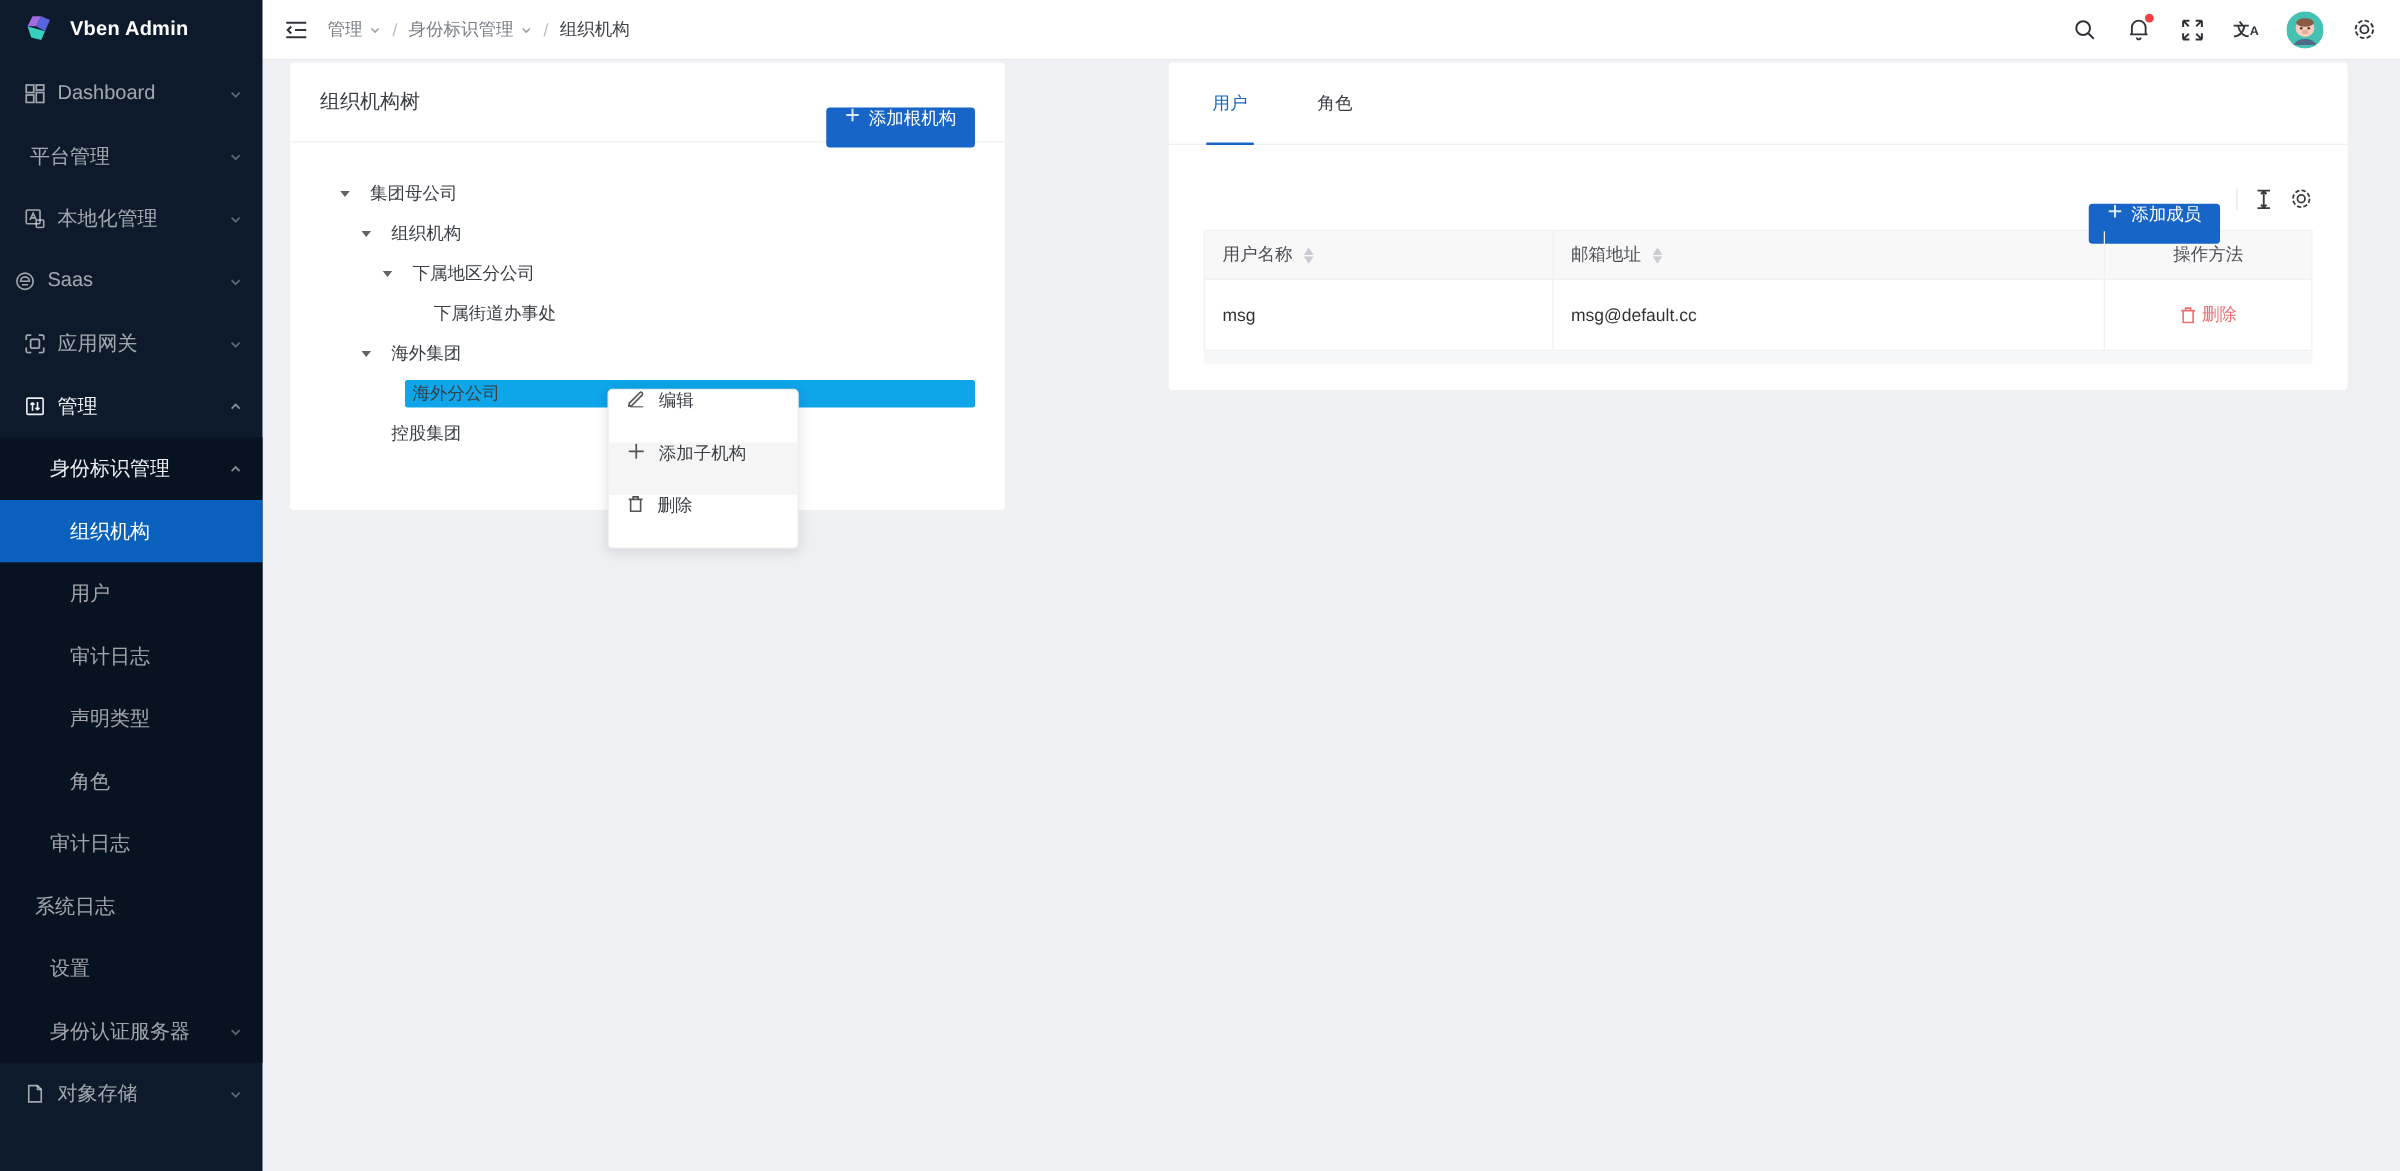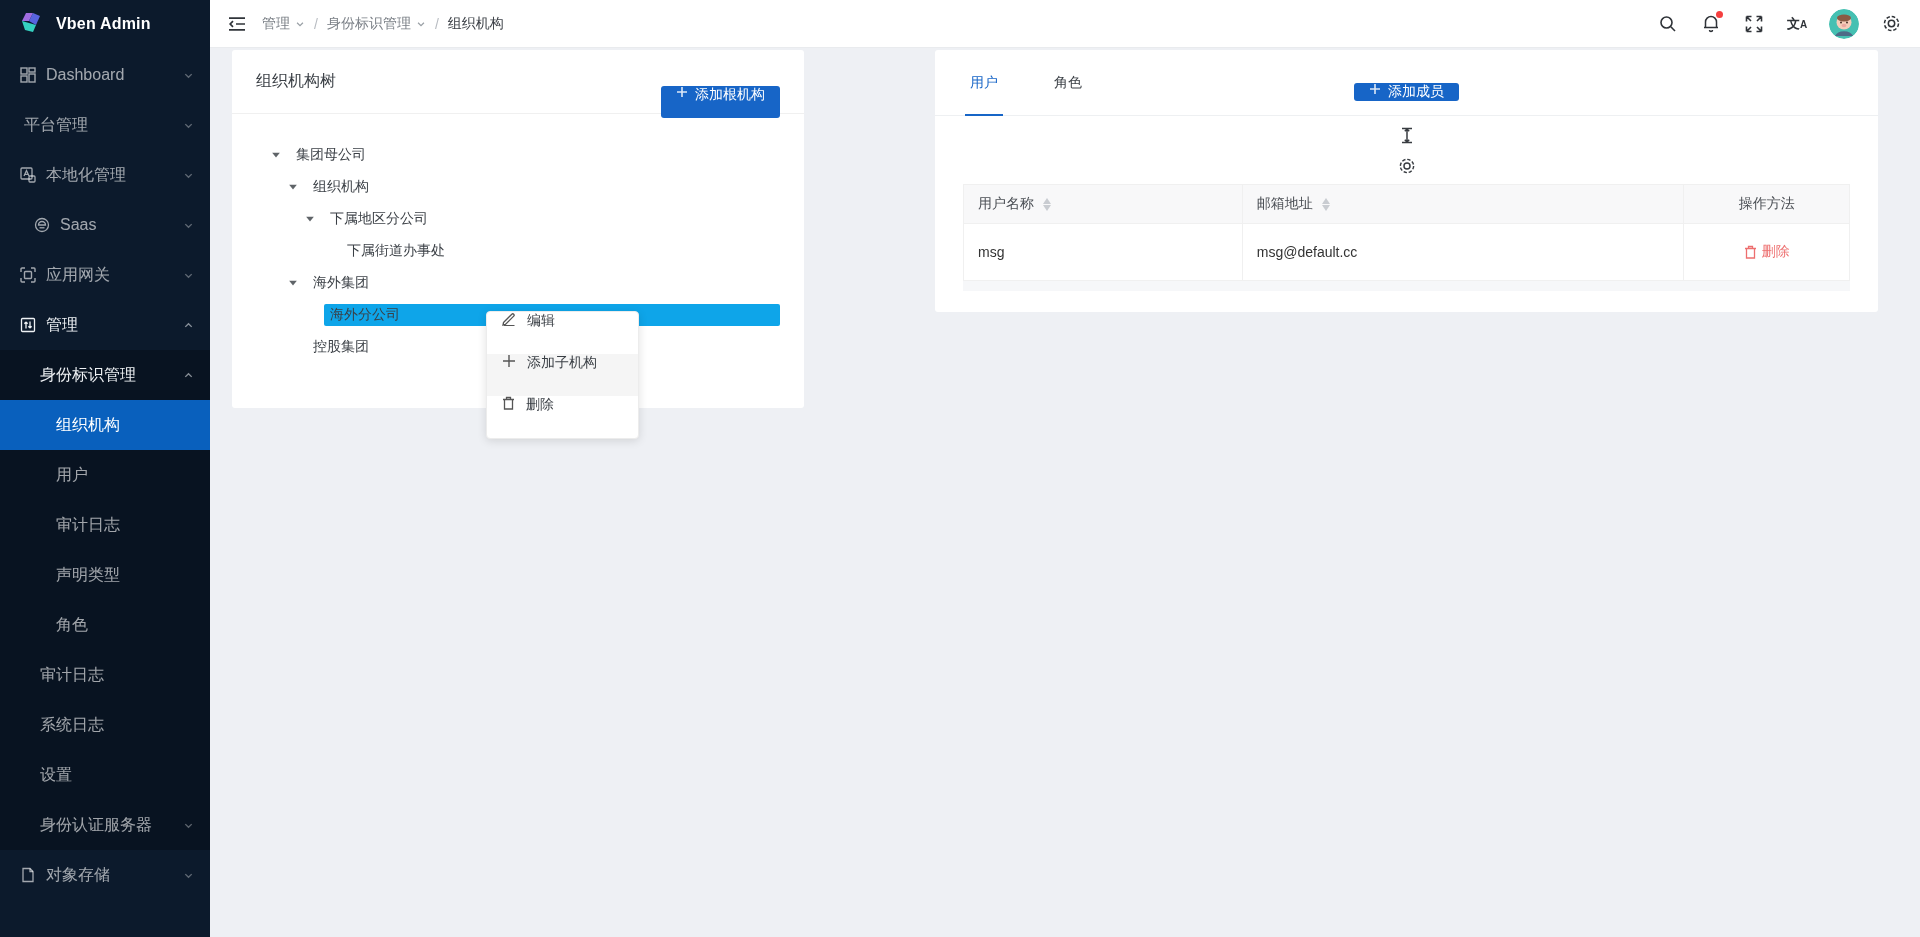--- a/index.html
+++ b/index.html
@@ -74,21 +74,21 @@
     box-shadow:0 2px 10px rgba(0,0,0,.12); z-index:30; overflow:hidden;
   }
   .ctx-item { display:flex; align-items:flex-start; gap:11px; height:42px; padding:0 15px; color:#3a3f45; cursor:pointer; }
   .ctx-item.hover { background:#f5f5f5; }
   .ctx-item .ci-icon { display:inline-flex; color:#555; }
   
   .tabs-bar { display:flex; align-items:stretch; height:66px; padding:0 30px; border-bottom:1px solid #eef0f2; }
   .tab { display:flex; align-items:center; margin-right:46px; padding:0 5px; cursor:pointer; color:#3a3f45; position:relative; }
   .tab.active { color:#1765c7; }
   .tab.active::after { content:""; position:absolute; left:0; right:0; bottom:-1px; height:2px; background:#1765c7; }
-  .toolbar { display:flex; align-items:center; justify-content:flex-end; gap:13px; margin:27px 28px 0; height:32px;flex-direction:column; }
+  .toolbar { display:flex; align-items:center; justify-content:flex-end; gap:13px; margin:27px 28px 0; height:32px; }
   .toolbar-sep { width:1px; height:17px; background:#e4e6e9; }
   .tool-ic { display:inline-flex; color:#383c41; cursor:pointer; }
   
   .tbl { margin:9px 28px 0; border:1px solid #f0f0f0; border-bottom:none; }
   .tr { display:flex; }
   .tr.head { background:#f8f8f9; border-bottom:1px solid #f0f0f0; height:39px; color:#4a4e54; }
   .tr.body { background:#fff; border-bottom:1px solid #f0f0f0; height:57px; }
   .td { display:flex; align-items:center; padding:0 14px; border-right:1px solid #f0f0f0; gap:6px; }
   .td:last-child { border-right:none; }
   .c1 { width:31.5%; } .c2 { width:49.9%; } .c3 { width:18.6%; justify-content:center; }
@@ -147,21 +147,21 @@
         </svg>
       </span>
       <span>本地化管理</span>
       <span class="chev">
           <svg width="11" height="11" viewBox="0 0 12 12" fill="none" stroke="currentColor" stroke-width="1.5">
             <path d="M2.5 4.5 L6 8 L9.5 4.5"></path>
           </svg>
         </span>
     </div>
 
-    <div class="m-item" style="padding-left:34px">
+    <div class="m-item" style="padding-left:12px">
       <span class="mi-icon">
         <svg width="16" height="16" viewBox="0 0 16 16" fill="none" stroke="currentColor" stroke-width="1.3">
           <circle cx="8" cy="8" r="6.5"></circle>
           <path d="M4.5 8 a3.5 3.5 0 0 1 7 0 Z"></path>
           <path d="M5.5 10.8 h5"></path>
         </svg>
       </span>
       <span>Saas</span>
       <span class="chev">
           <svg width="11" height="11" viewBox="0 0 12 12" fill="none" stroke="currentColor" stroke-width="1.5">
@@ -227,21 +227,21 @@
     </div>
 
     <div class="m-item in-sub" style="padding-left:56px">
       <span>角色</span>
     </div>
 
     <div class="m-item in-sub" style="padding-left:40px">
       <span>审计日志</span>
     </div>
 
-    <div class="m-item in-sub" style="padding-left:40px">
+    <div class="m-item in-sub" style="padding-left:28px">
       <span>系统日志</span>
     </div>
 
     <div class="m-item in-sub" style="padding-left:40px">
       <span>设置</span>
     </div>
 
     <div class="m-item in-sub" style="padding-left:40px">
       <span>身份认证服务器</span>
       <span class="chev">

